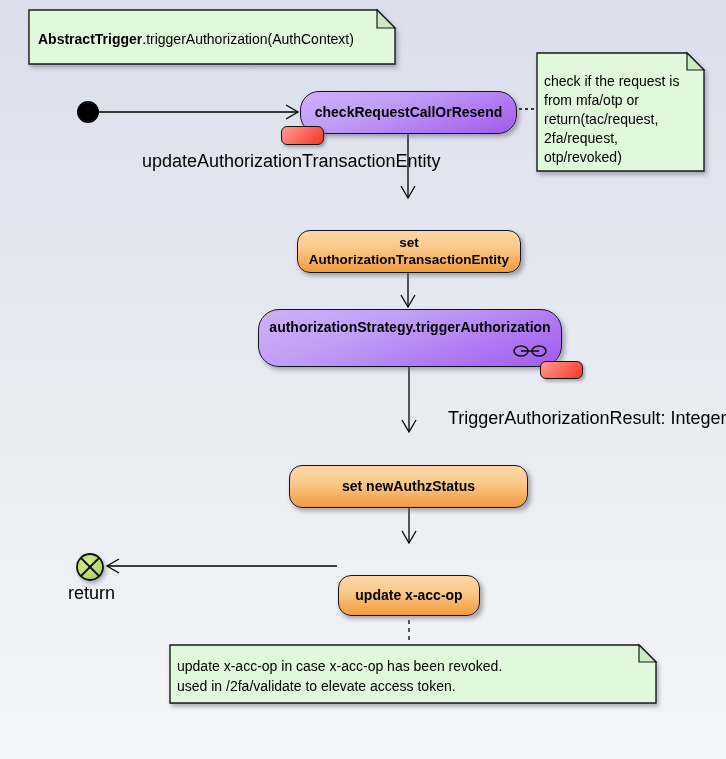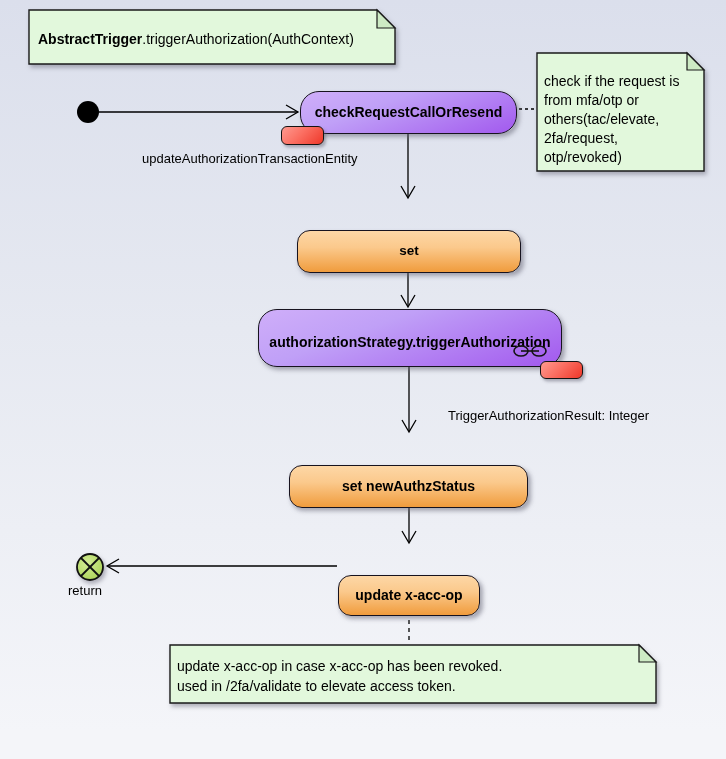--- a/index.html
+++ b/index.html
@@ -38,21 +38,21 @@
   .signal {
     position:absolute;
     border:1.6px solid #141414;
     border-radius:6px;
     background: linear-gradient(135deg, #ff9a90 0%, #fb6f62 45%, #ee3729 100%);
     box-shadow: 2px 2.5px 3px rgba(105,105,122,0.5);
     box-sizing:border-box;
   }
   .edge-label {
     position:absolute;
-    font-size:13px;
+    font-size:18px;
     white-space:nowrap;
   }
   .note-text {
     position:absolute;
     font-size:14px;
     line-height:19px;
     white-space:nowrap;
   }
   #note-xaccop-text { line-height:20px; }
   #title-text {
@@ -143,32 +143,33 @@
     <span>checkRequestCallOrResend</span>
   </div>
 
   <div class="signal" style="left:281px; top:126px; width:43px; height:19px;"></div>
 
   <div class="edge-label" style="left:142px; top:151px;">updateAuthorizationTransactionEntity</div>
 
   <div class="note-text" style="left:544px; top:72px;">
     <div>check if the request is</div>
     <div>from mfa/otp or</div>
-    <div>others(tac/elevate,</div>
+    <div>return(tac/request,</div>
     <div>2fa/request,</div>
     <div>otp/revoked)</div>
   </div>
 
   <div class="activity orange" style="left:297px; top:200px; width:224px; height:43px; font-size:13.5px;">
     <span>
       <span style="display:block">set</span>
+      <span style="display:block">AuthorizationTransactionEntity</span>
     </span>
   </div>
 
-  <div class="activity purple" style="left:258px; top:309px; width:304px; height:58px; align-items:center; padding-top:9px;">
+  <div class="activity purple" style="left:258px; top:309px; width:304px; height:58px; align-items:flex-start; padding-top:9px;border-radius:21px;">
     <span>authorizationStrategy.triggerAuthorization</span>
     <svg style="position:absolute; right:14px; bottom:8px;" width="34" height="14" viewBox="0 0 34 14">
       <line x1="8" y1="7" x2="26" y2="7" stroke="#141414" stroke-width="1.6"></line>
       <ellipse cx="8" cy="7" rx="7" ry="5" fill="none" stroke="#141414" stroke-width="1.6"></ellipse>
       <ellipse cx="26" cy="7" rx="7" ry="5" fill="none" stroke="#141414" stroke-width="1.6"></ellipse>
     </svg>
   </div>
 
   <div class="signal" style="left:540px; top:361px; width:43px; height:18px;"></div>
 

